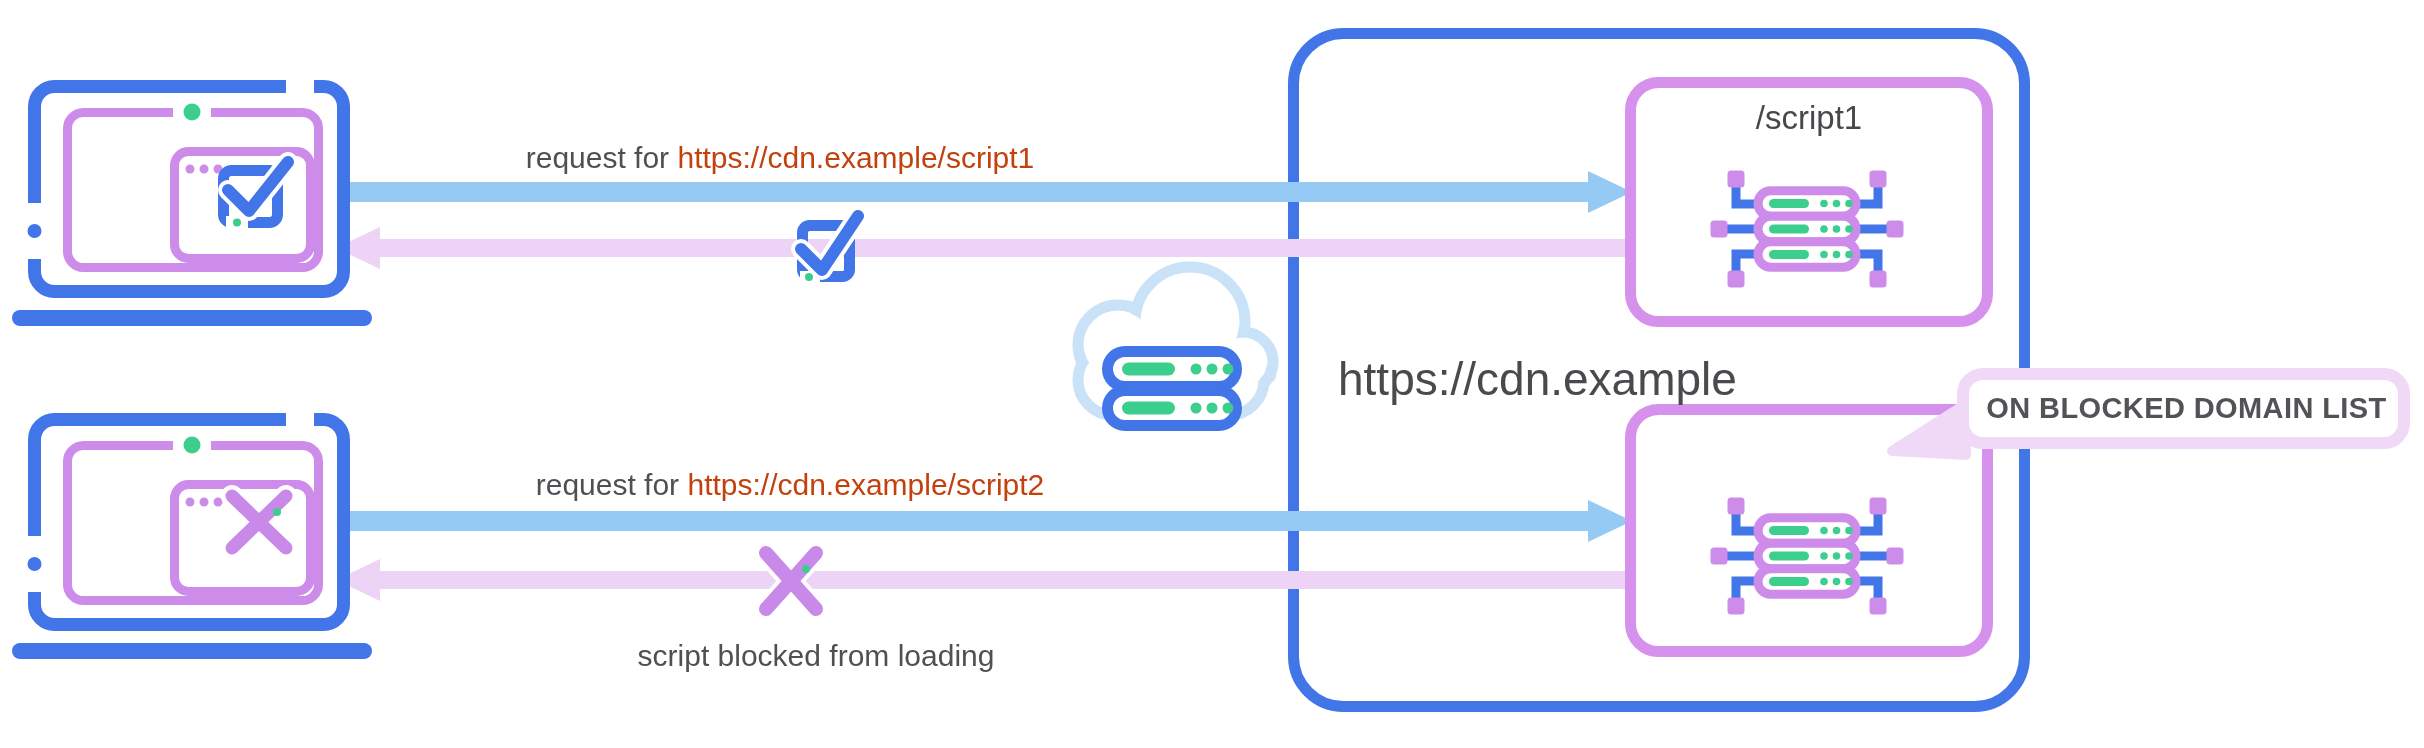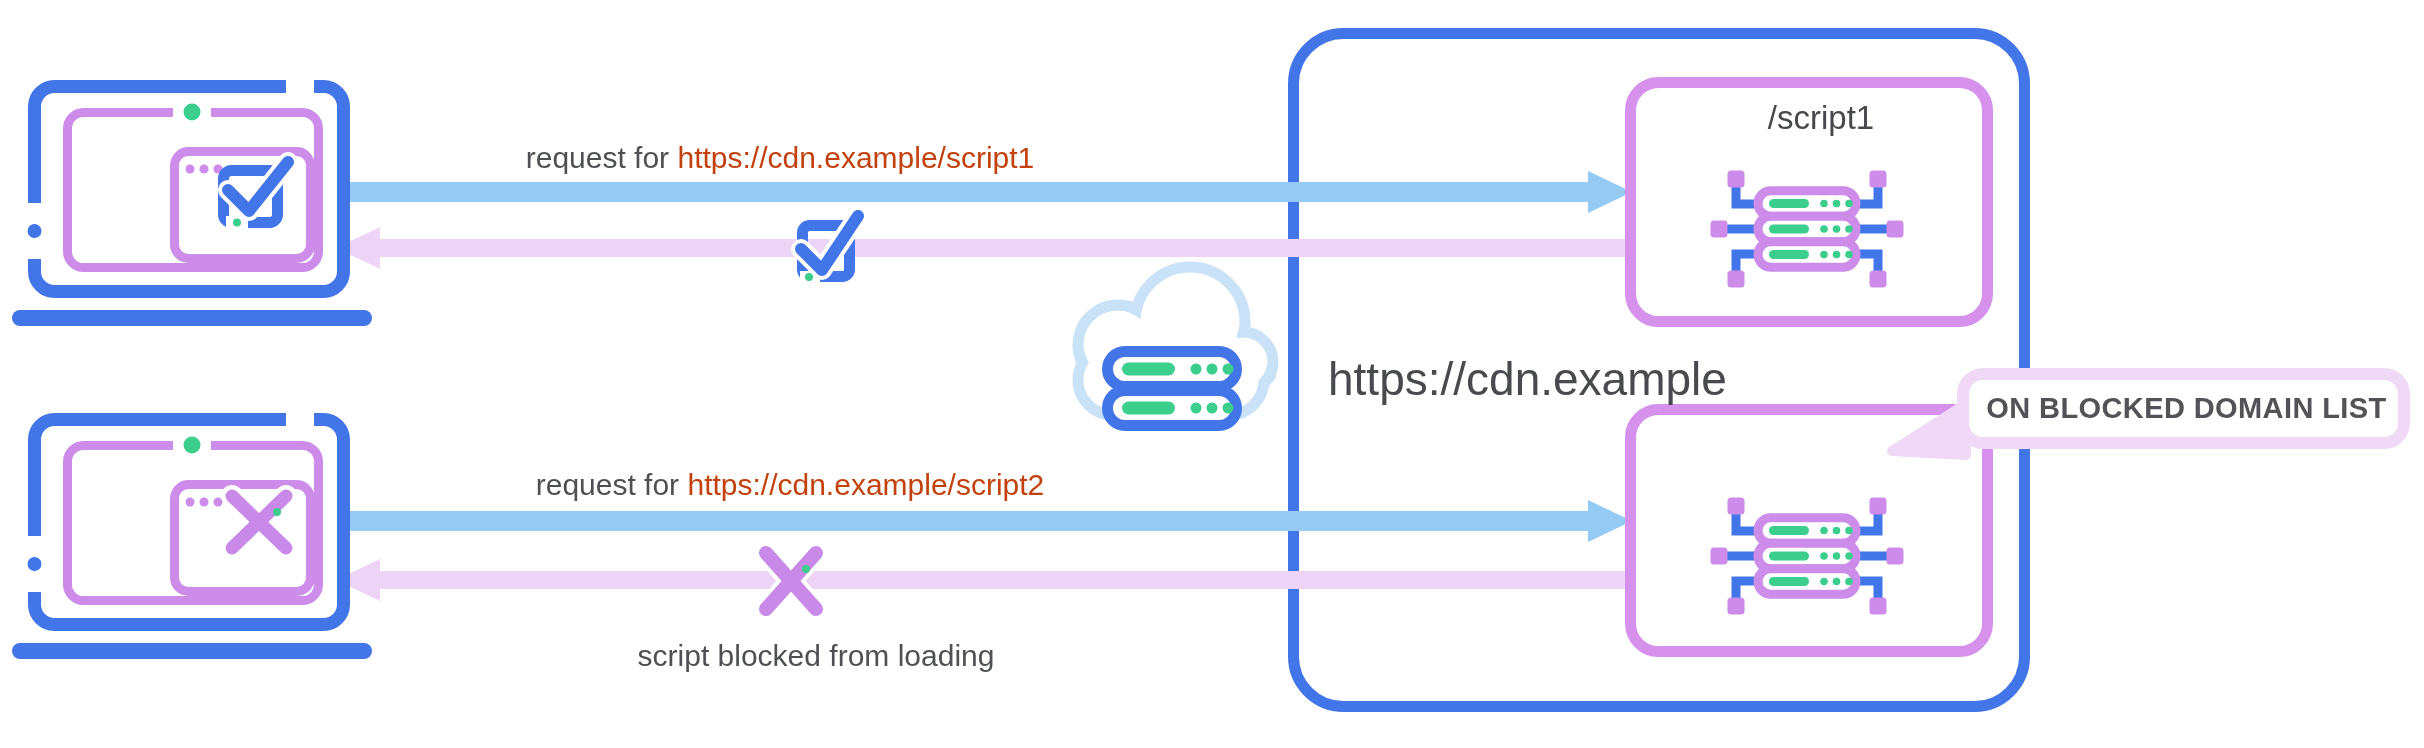--- a/index.html
+++ b/index.html
@@ -6,21 +6,21 @@
   .stage{
     position:relative;width:2424px;height:748px;background:#ffffff;
     font-family:"Liberation Sans",sans-serif;color:#4b4b4e;overflow:hidden;
   }
   .stage svg{position:absolute;left:0;top:0;}
   .lbl{position:absolute;line-height:1.15;white-space:nowrap;}
   .lbl.center{text-align:center;}
   .req{font-size:30px;color:#4f5053;}
   .req b{font-weight:400;color:#c2410c;}
   .result{font-size:30px;color:#4f5053;}
-  .host{font-size:46px;color:#494a4d;}
+  .host{font-size:46px;color:#494a4d;margin-left:10px;}
   .endpoint{font-size:33px;color:#47484b;}
   .bubble-text{
     position:absolute;display:flex;align-items:center;justify-content:center;
     font-size:29px;font-weight:700;color:#525257;letter-spacing:.4px;
   }
 </style>
 </head>
 <body>
 
 <div class="stage">
@@ -178,18 +178,18 @@
 
 
 <div class="lbl req center" style="left:410px;top:468px;width:760px;">
   <span>request for </span><b>https://cdn.example/script2</b>
 </div>
 
 <div class="lbl result center" style="left:616px;top:639px;width:400px;">script blocked from loading</div>
 
 <div class="lbl host" style="left:1328px;top:353px;">https://cdn.example</div>
 
-<div class="lbl endpoint center" style="left:1625px;top:99px;width:368px;margin-left:12px;">/script1</div>
+<div class="lbl endpoint center" style="left:1625px;top:99px;width:368px;">/script1</div>
 
 
 <div class="bubble-text" style="left:1969px;top:374px;width:435px;height:69px;">ON BLOCKED DOMAIN LIST</div>
 
 </div>
 
 </body></html>

